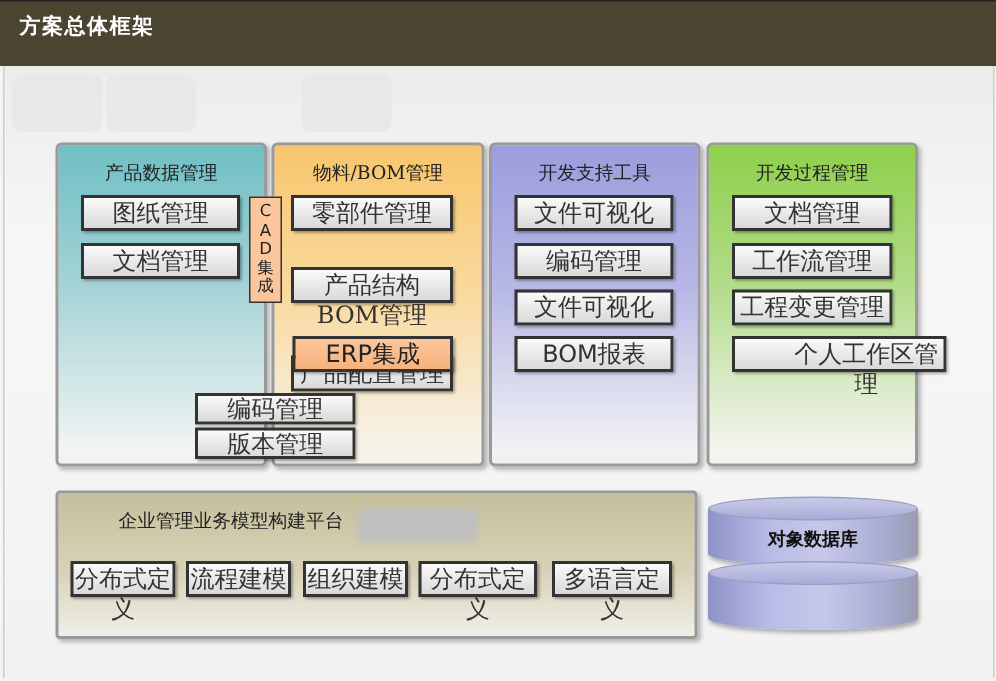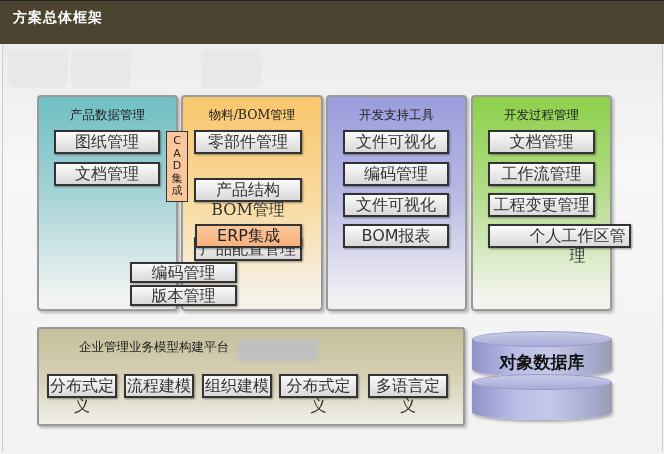--- a/index.html
+++ b/index.html
@@ -16,21 +16,21 @@
   .p4{left:471px;top:95px;width:137px;height:212px;background:linear-gradient(#8ed04b,#b3dc8a 45%,#f3f4ef 95%);}
   .btn{position:absolute;height:20px;border:2px solid #333;background:linear-gradient(#fafafa,#d9d9d9);box-shadow:1px 1px 2px rgba(0,0,0,0.4);text-align:center;line-height:20px;font-family:"DejaVu Serif","Liberation Serif",serif;font-size:16px;color:#333;box-sizing:content-box;}
   .btn.orange{background:linear-gradient(#fbc69b,#f7b27c);color:#222;font-family:"DejaVu Sans","Liberation Sans",sans-serif;}
   .cad{position:absolute;left:166px;top:131px;width:22px;height:71px;border:1px solid #333;background:#fbc69b;text-align:center;font-size:11px;line-height:12.5px;color:#222;padding-top:3px;box-sizing:border-box;}
   .platform{position:absolute;left:37px;top:327px;width:424px;height:95px;border:2px solid #999;border-radius:3px;background:linear-gradient(#c5bf9b,#d8d3b8 55%,#f0efe9);box-shadow:2px 2px 3px rgba(0,0,0,0.25);}
   .platform .ptitle{position:absolute;left:40px;top:10px;font-family:"DejaVu Serif","Liberation Serif",serif;font-size:12.5px;color:#222;}
   .blur{position:absolute;left:238px;top:339px;width:80px;height:22px;background:#bfbfbf;filter:blur(2px);border-radius:4px;}
   .cyl{position:absolute;left:472px;width:140px;}
   .cyl .body{position:absolute;left:0;top:8px;width:140px;height:38px;background:linear-gradient(90deg,#8f92c8,#b9bce6 30%,#c6c8ea 55%,#a7abd0 85%,#999cb0);border-radius:0 0 70px 70px/0 0 8px 8px;box-shadow:1px 2px 3px rgba(0,0,0,0.3);}
   .cyl .top{position:absolute;left:0;top:0;width:140px;height:16px;border-radius:50%;background:linear-gradient(#c8cae8,#a9acd8);border:1px solid #9a9dc2;box-sizing:border-box;}
-  .cyl .lbl{position:absolute;left:0;right:0;top:20px;text-align:center;font-size:17px;font-weight:bold;color:#111;}
+  .cyl .lbl{position:absolute;left:0;right:0;top:20px;text-align:center;font-size:12px;font-weight:bold;color:#111;}
 </style>
 </head>
 <body>
 
 <div class="titlebar">
   <span class="t">方案总体框架</span>
 </div>
 
 <div class="canvas">
   <div class="ghost" style="left:5px;top:6px;width:60px;height:38px;"></div>

